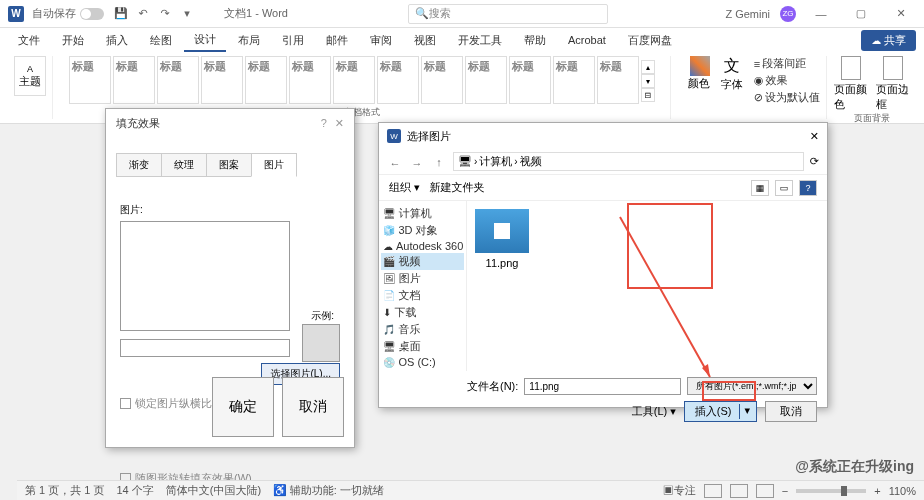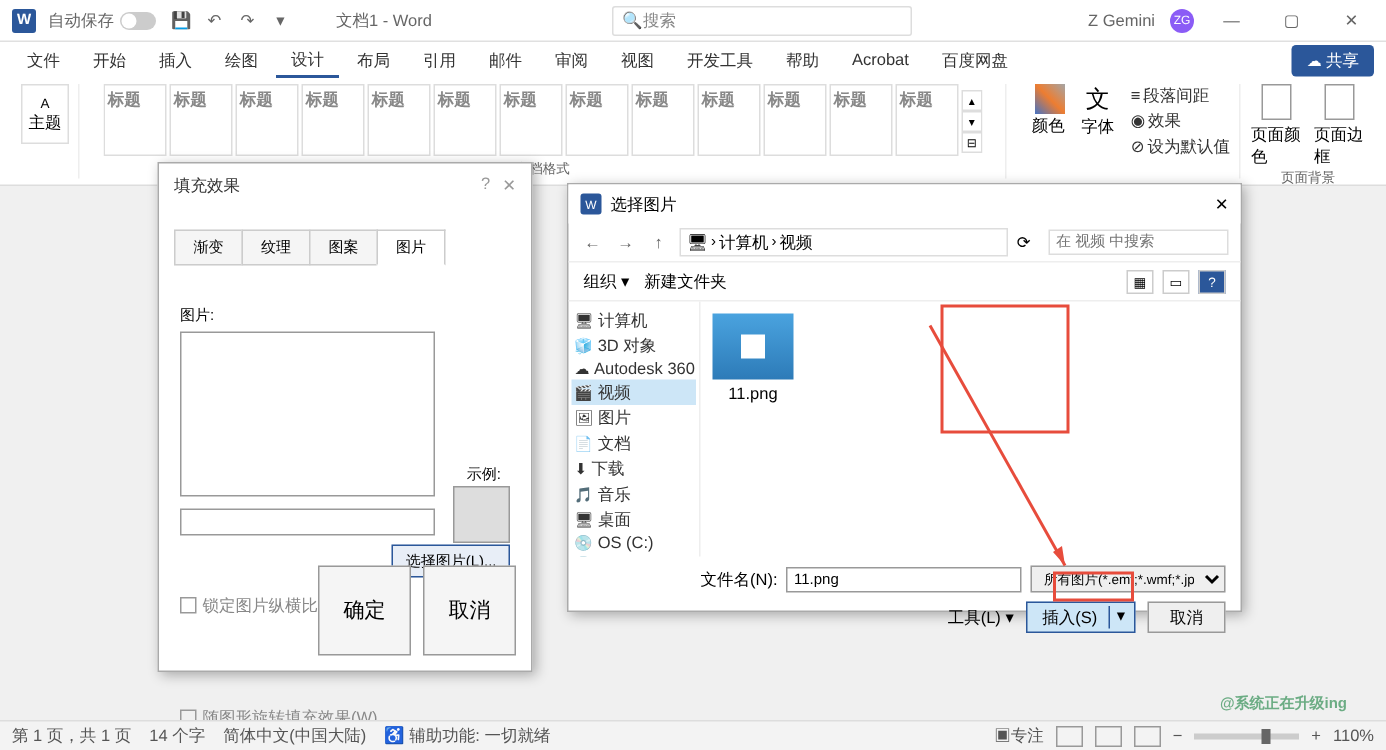--- a/index.html
+++ b/index.html
@@ -79,26 +79,26 @@
 .red-box{position:absolute;border:2px solid #e74c3c}
 .fp-bottom{padding:6px 10px}
 .fn-row{display:flex;align-items:center;gap:6px;font-size:10px;margin-bottom:6px}
 .fn-input{flex:1;border:1px solid #999;padding:2px 4px;font-size:10px}
 .ft-select{width:130px;border:1px solid #999;padding:2px 4px;font-size:9px}
 .fp-actions{display:flex;justify-content:flex-end;gap:8px;align-items:center;font-size:10px}
 .insert-btn{border:1px solid #2b579a;background:#cde6f7;padding:2px 2px;display:flex}
 .insert-btn .main{padding:0 8px;border-right:1px solid #2b579a}
 .insert-btn .dd{padding:0 4px}
 .cancel-btn{border:1px solid #999;padding:2px 14px}
-.statusbar{position:absolute;bottom:0;left:0;right:0;height:20px;background:#f3f3f3;border-top:1px solid #ddd;display:flex;align-items:center;padding:0 8px;font-size:10px;color:#555;gap:12px}
+.statusbar{position:absolute;bottom:0;left:17px;right:0;height:20px;background:#f3f3f3;border-top:1px solid #ddd;display:flex;align-items:center;padding:0 8px;font-size:10px;color:#555;gap:12px}
 .statusbar .right{margin-left:auto;display:flex;align-items:center;gap:8px}
 .view-btn{width:18px;height:14px;border:1px solid #999}
 .zoom-slider{width:70px;height:4px;background:#ccc;position:relative}
 .zoom-slider::after{content:"";position:absolute;width:6px;height:10px;background:#666;top:-3px;left:45px}
-.watermark{position:absolute;right:26px;bottom:24px;color:#15803d;font-size:10px;font-weight:bold;opacity:0.6}
+.watermark{position:absolute;right:10px;bottom:24px;color:#000000;font-size:14px;font-weight:bold;opacity:0.6}
 </style>
 </head>
 <body>
 
 <div class="titlebar">
   <div class="word-icon">W</div>
   <div class="autosave">
     <span>自动保存</span>
       <span class="toggle"></span>
   </div>
@@ -239,21 +239,20 @@
     <span style="margin-left:auto">✕</span>
   </div>
   <div class="fp-nav">
     <span class="arr">←</span>
     <span class="arr">→</span>
     <span class="arr">↑</span>
     <div class="fp-path">
       <span>🖥</span> › <span>计算机</span> › <span>视频</span>
     </div>
     <span>⟳</span>
-    <input class="fp-search" placeholder="在 视频 中搜索" style="">
   </div>
   <div class="fp-toolbar">
     <span><span>组织</span> ▾</span>
     <span>新建文件夹</span>
     <div class="right">
       <span class="ico">▦</span>
       <span class="ico">▭</span>
       <span class="ico" style="background:#2b579a;color:#fff">?</span>
     </div>
   </div>

